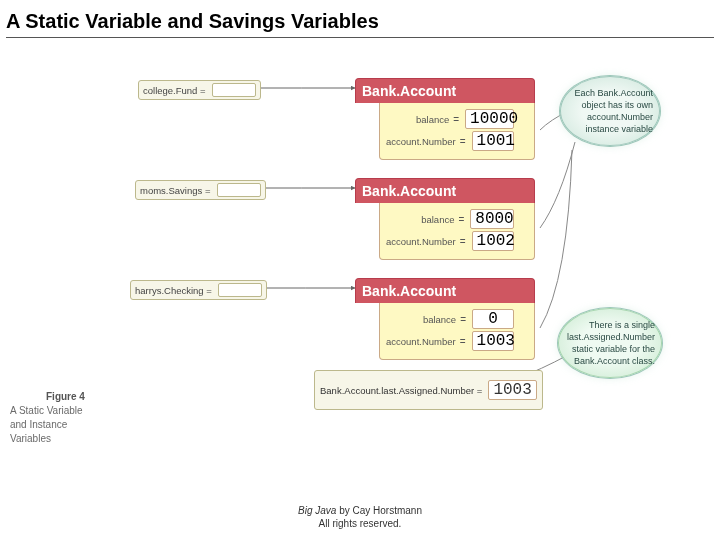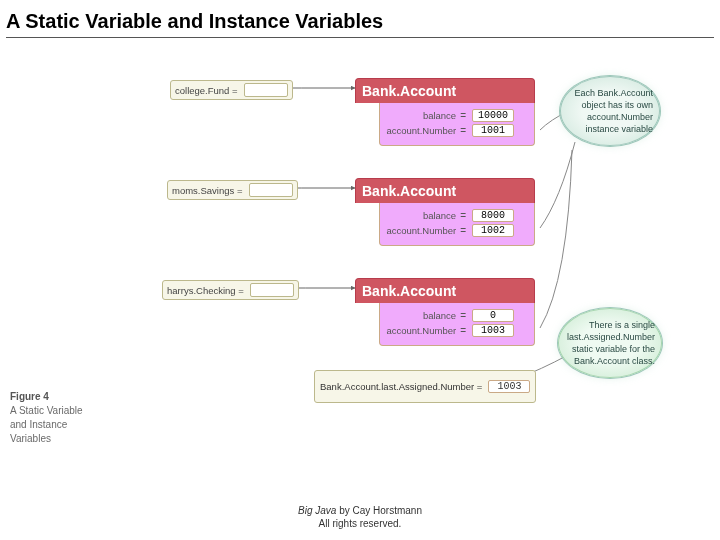--- a/index.html
+++ b/index.html
@@ -36,21 +36,20 @@
   .varbox {
     position: absolute;
     background: #f7f6e8;
     border: 1px solid #bcb88c;
     border-radius: 3px;
     font-family: "Courier New", monospace;
     font-size: 10px;
     padding: 2px 4px;
     display: flex;
     align-items: center;
-    margin-left: 32px;
   }
   .varbox .lbl {
     font-family: Verdana, Arial, sans-serif;
     font-size: 9.5px;
     color: #444;
     margin-right: 4px;
   }
   .slot {
     background: #fff;
     border: 1px solid #bcb88c;
@@ -69,21 +68,21 @@
     color: #fff;
     font-weight: bold;
     font-size: 14px;
     padding: 4px 6px;
     border: 1px solid #b73c4c;
     border-bottom: none;
     border-top-left-radius: 4px;
     border-top-right-radius: 4px;
   }
   .obj-body {
-    background: #f0abfc;
+    background: #fef9c3;
     border: 1px solid #caa986;
     border-top: none;
     border-bottom-left-radius: 4px;
     border-bottom-right-radius: 4px;
     padding: 4px 20px 6px 6px;
     margin-left: 24px;
   }
   .obj-row {
     display: flex;
     align-items: center;
@@ -100,21 +99,21 @@
   .obj-row .eq {
     font-size: 10px;
     color: #555;
     margin-right: 6px;
   }
   .valbox {
     background: #fff;
     border: 1px solid #caa986;
     border-radius: 2px;
     font-family: "Courier New", monospace;
-    font-size: 10px;
+    font-size: 16px;
     padding: 0 4px;
     min-width: 32px;
     text-align: center;
   }
   .staticbox {
     position: absolute;
     background: #f7f6e8;
     border: 1px solid #bcb88c;
     border-radius: 3px;
     font-family: Verdana, Arial, sans-serif;
@@ -148,37 +147,37 @@
   }
   .fig-caption {
     position: absolute;
     top: 330px;
     left: -80px;
     width: 140px;
     font-size: 10px;
     line-height: 14px;
     color: #6a6a6a;
   }
-  .fig-caption .fignum { font-weight: bold; color: #555; }
+  .fig-caption .fignum { font-weight: bold; color: #555; margin-left: 36px; }
   .footer {
     position: absolute;
     bottom: 10px;
     left: 0;
     width: 720px;
     text-align: center;
     font-size: 10px;
     line-height: 13px;
     color: #333;
   }
   .footer em { }
 </style>
 </head>
 <body>
 
-<div class="title">A Static Variable and Instance Variables</div>
+<div class="title">A Static Variable and Savings Variables</div>
 <div class="hr"></div>
 
 <div class="diagram">
 
   <svg class="wires">
     <defs>
       <marker id="arrow" viewBox="0 0 10 10" refX="9" refY="5" markerWidth="5" markerHeight="5" orient="auto-start-reverse">
         <path d="M 0 0 L 10 5 L 0 10 z" fill="#666"></path>
       </marker>
     </defs>

